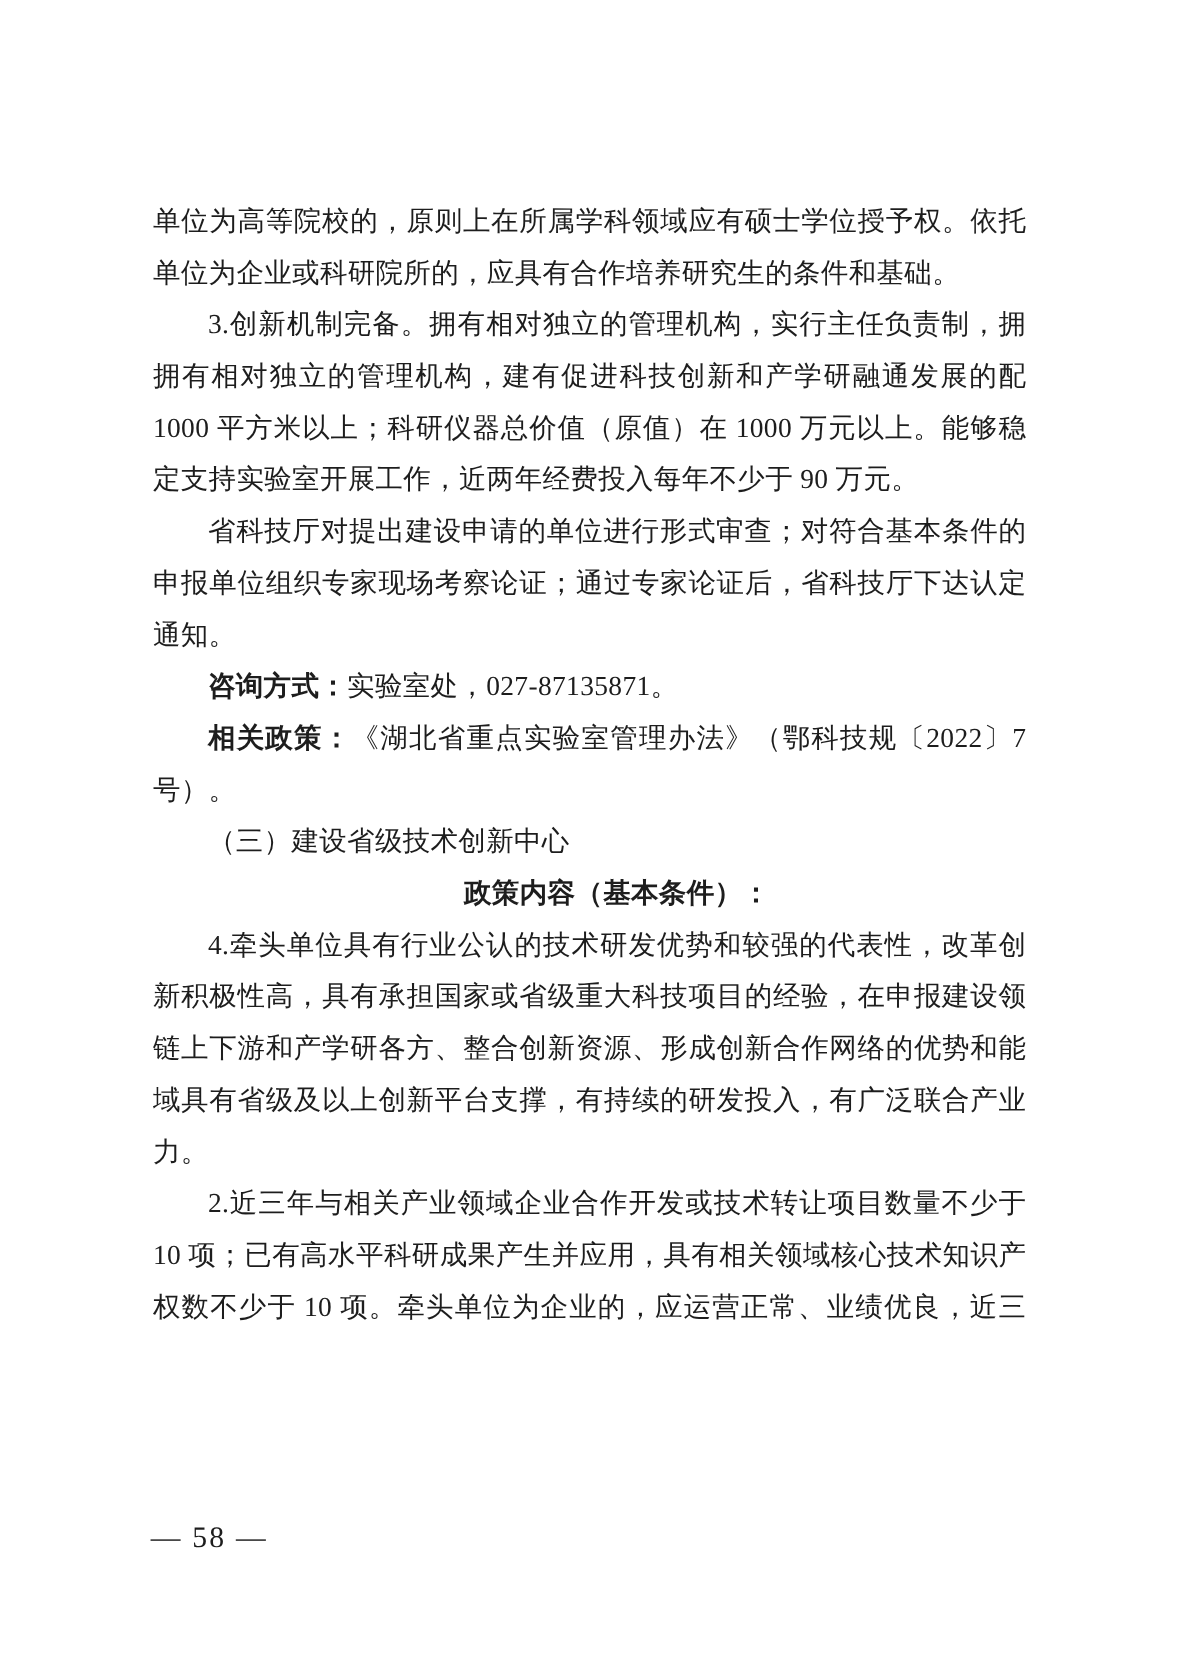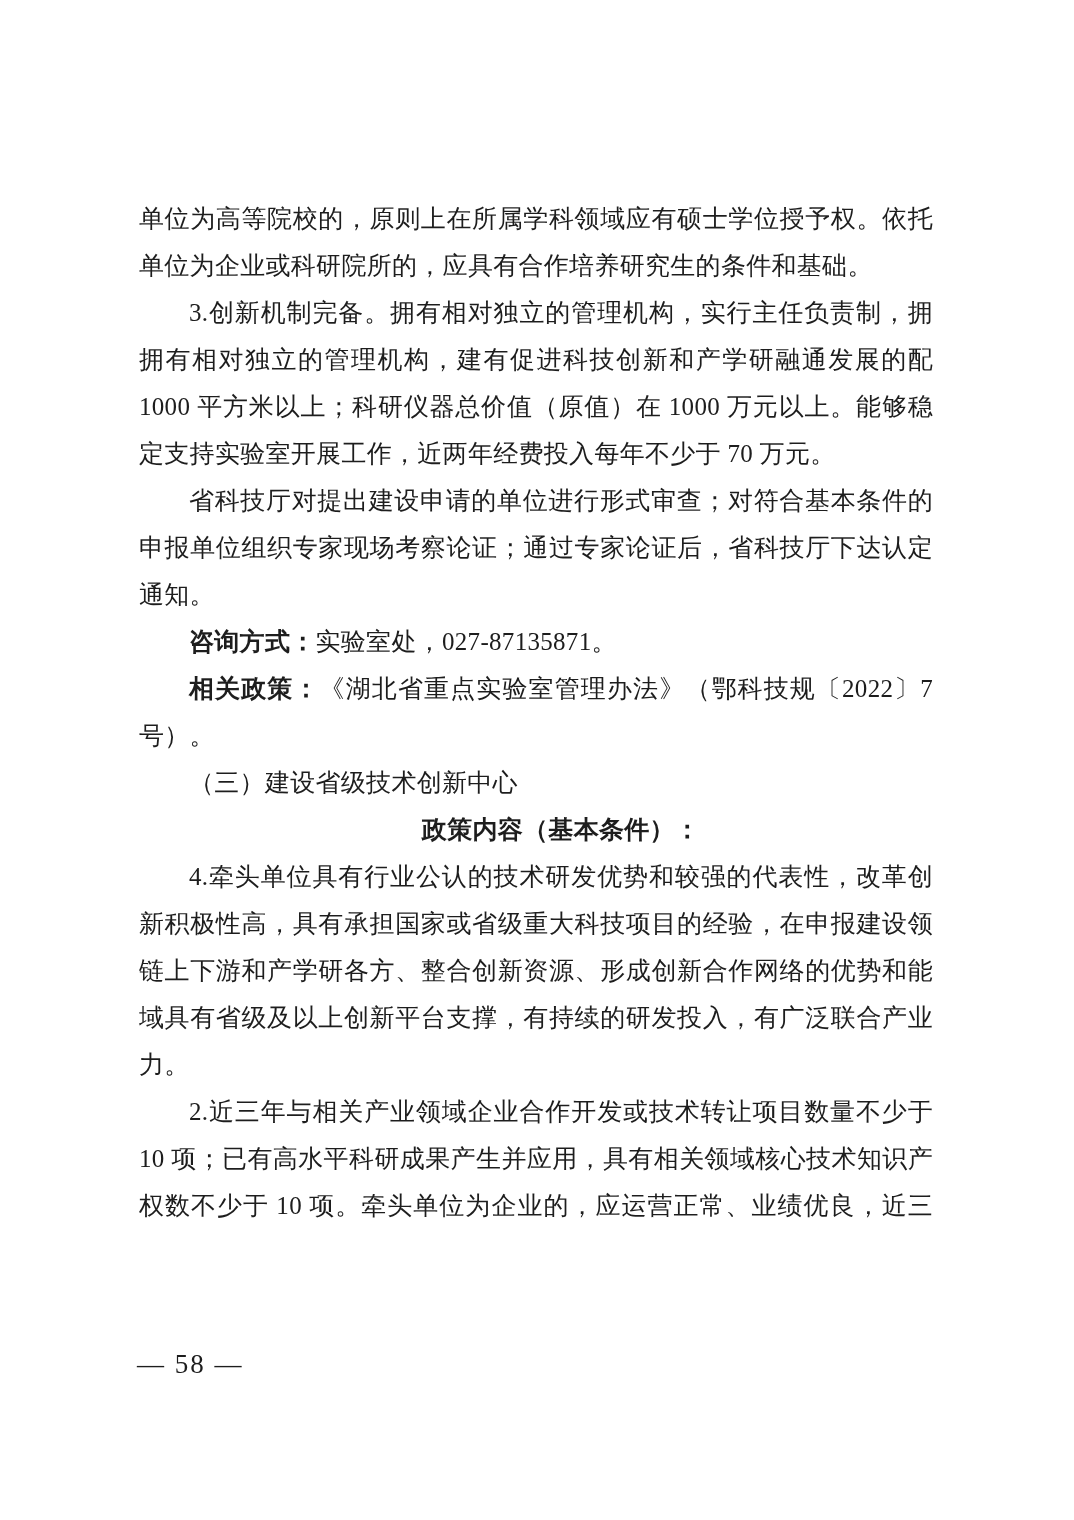--- a/index.html
+++ b/index.html
@@ -11,21 +11,21 @@
     height: 1520px;
     background: #ffffff;
     position: relative;
     font-family: "Liberation Serif", "DejaVu Serif", serif;
     color: #1d1d1d;
     overflow: hidden;
   }
   .doc-body {
     position: absolute;
     left: 139px;
-    top: 195px;
+    top: 178px;
     width: 794px;
   }
   .line {
     font-size: 25px;
     line-height: 47px;
     height: 47px;
     overflow: hidden;
     letter-spacing: 0.3px;
     white-space: normal;
   }
@@ -44,36 +44,36 @@
     font-weight: bold;
     text-align: center;
   }
   .line.kai-heading {
     
     font-weight: normal;
   }
   .footer {
     position: absolute;
     left: 137px;
-    top: 1344px;
+    top: 1377px;
     font-size: 27px;
     line-height: 40px;
     letter-spacing: 2px;
   }
 </style>
 </head>
 <body>
 
 <div class="doc-body">
     <div class="line jfull">单位为高等院校的，原则上在所属学科领域应有硕士学位授予权。依托</div>
     <div class="line">单位为企业或科研院所的，应具有合作培养研究生的条件和基础。</div>
     <div class="line indent jfull">3.创新机制完备。拥有相对独立的管理机构，实行主任负责制，拥</div>
     <div class="line jfull">拥有相对独立的管理机构，建有促进科技创新和产学研融通发展的配</div>
     <div class="line jfull">1000 平方米以上；科研仪器总价值（原值）在 1000 万元以上。能够稳</div>
-    <div class="line">定支持实验室开展工作，近两年经费投入每年不少于 70 万元。</div>
+    <div class="line">定支持实验室开展工作，近两年经费投入每年不少于 90 万元。</div>
     <div class="line indent jfull">省科技厅对提出建设申请的单位进行形式审查；对符合基本条件的</div>
     <div class="line jfull">申报单位组织专家现场考察论证；通过专家论证后，省科技厅下达认定</div>
     <div class="line">通知。</div>
     <div class="line indent"><span class="lbl">咨询方式：</span><span>实验室处，027-87135871。</span></div>
     <div class="line indent jfull"><span class="lbl">相关政策：</span><span>《湖北省重点实验室管理办法》（鄂科技规〔2022〕7</span></div>
     <div class="line">号）。</div>
     <div class="line indent kai-heading">（三）建设省级技术创新中心</div>
     <div class="line indent bold-heading">政策内容（基本条件）：</div>
     <div class="line indent jfull">4.牵头单位具有行业公认的技术研发优势和较强的代表性，改革创</div>
     <div class="line jfull">新积极性高，具有承担国家或省级重大科技项目的经验，在申报建设领</div>

